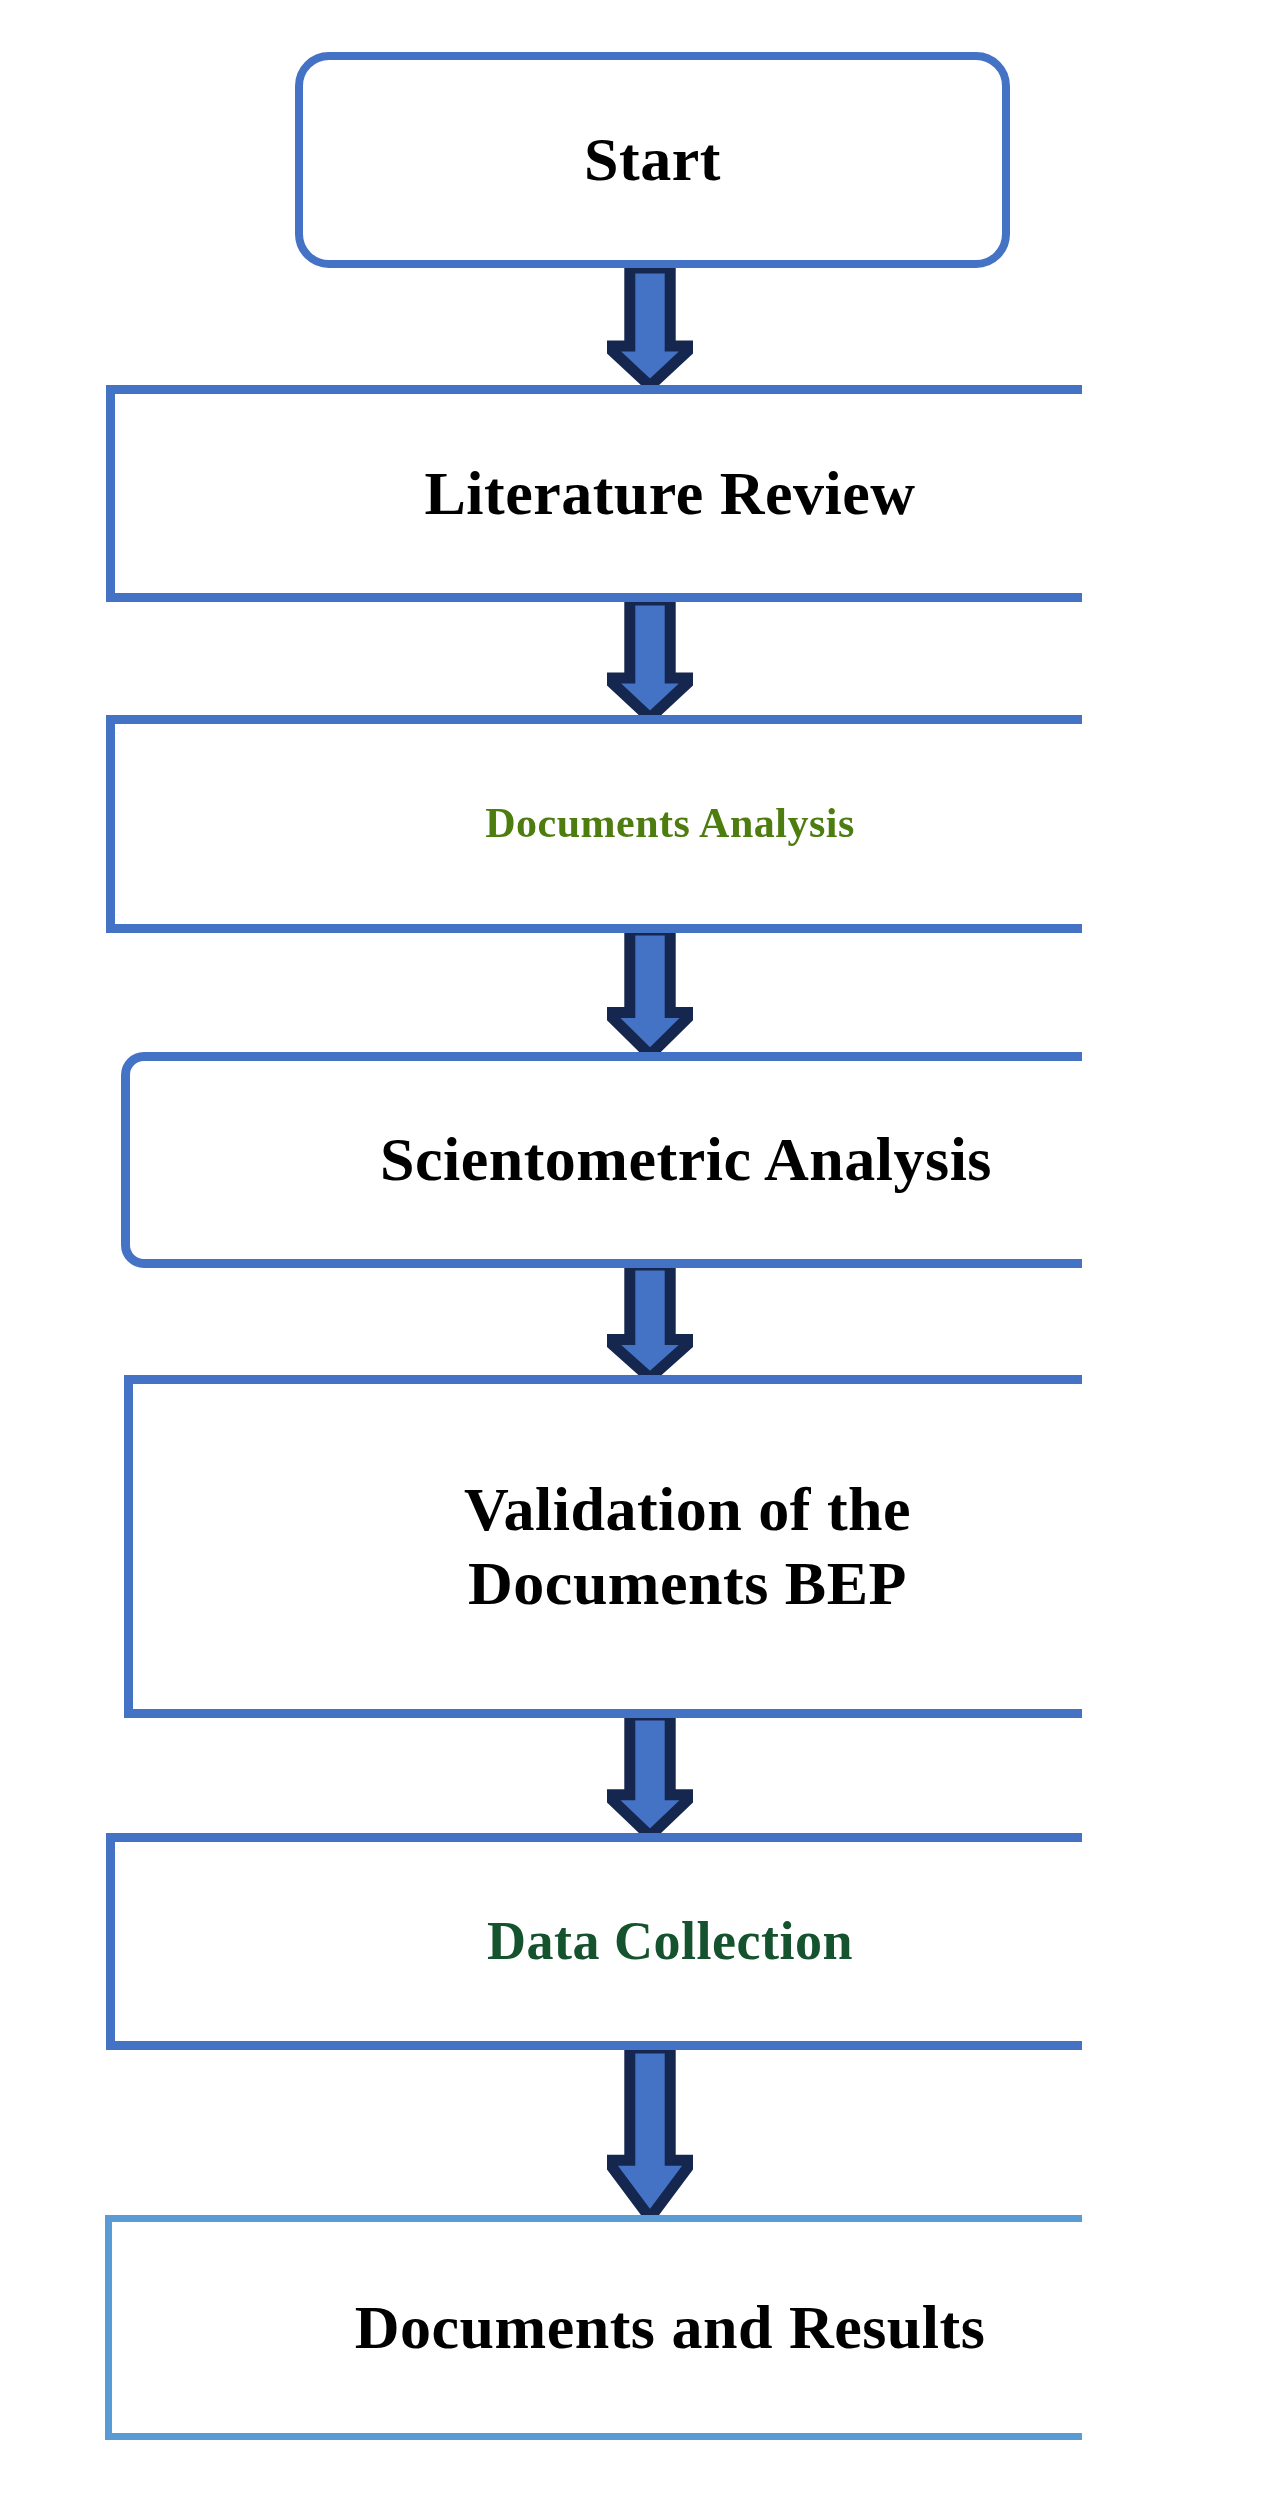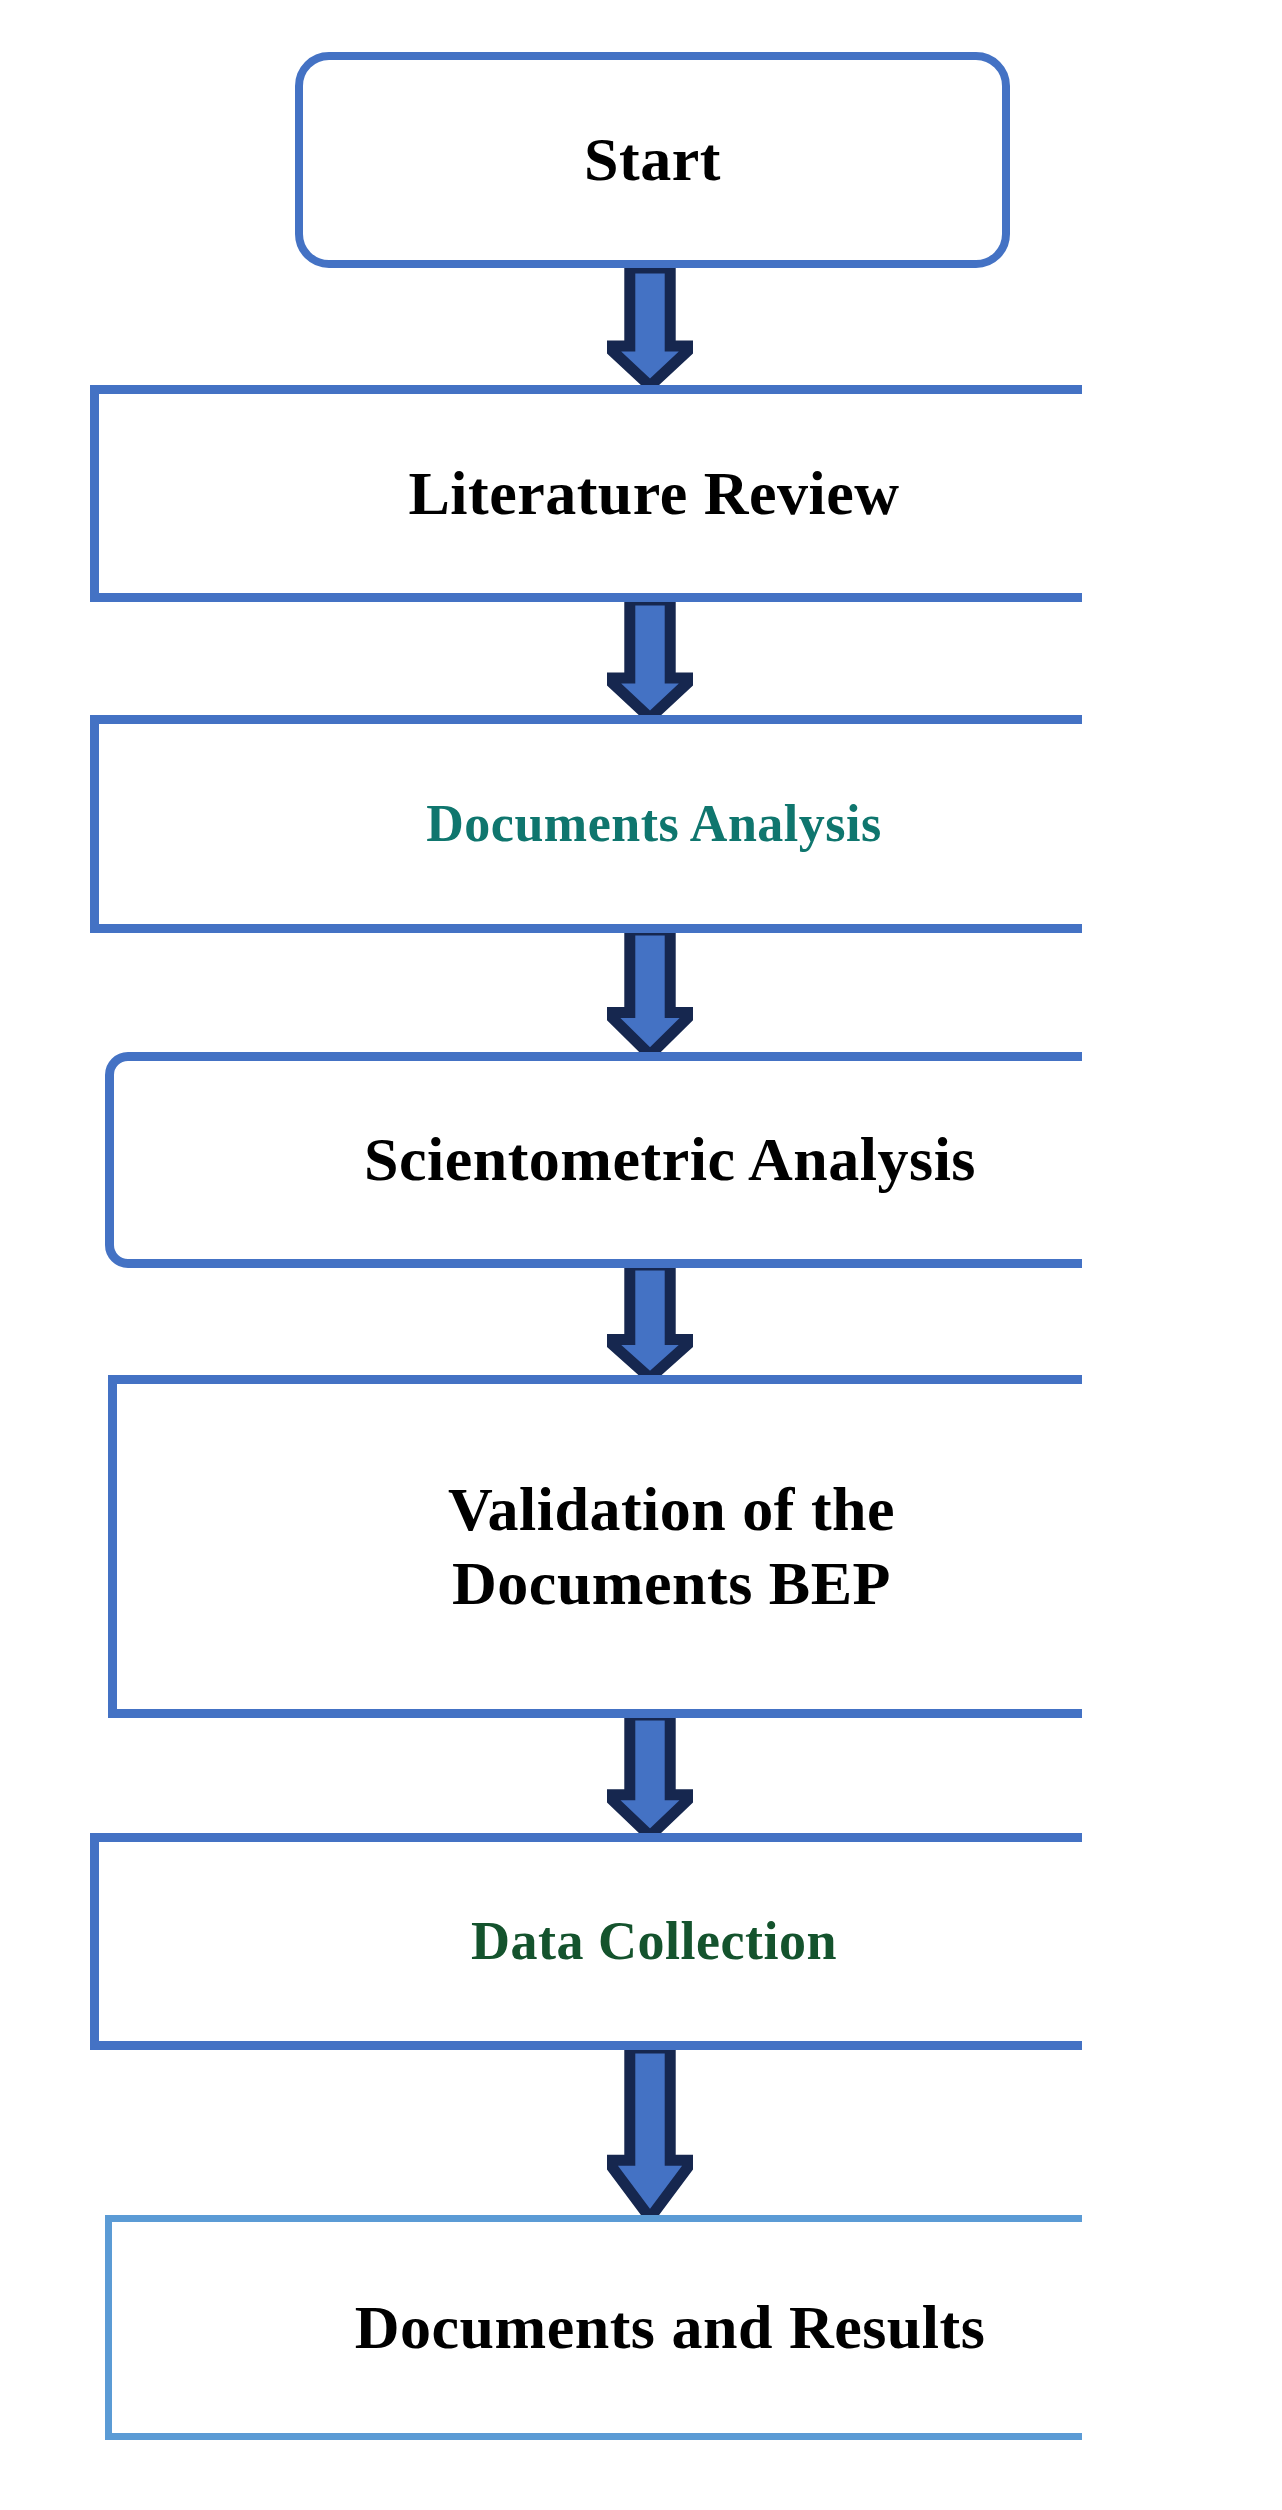--- a/index.html
+++ b/index.html
@@ -41,20 +41,21 @@
   }
 
   
   .node.terminator {
     border: 8px solid #4472C4;
     border-radius: 34px;
   }
   
   .node.process {
     border: 9px solid #4472C4;
+    margin-left: 16px;
   }
   
   .node.result {
     border: 7px solid #5B9BD5;
   }
 
   
   .connector {
     position: absolute;
   }
@@ -97,21 +98,21 @@
         <polygon points="22.790000000000003,0 63.209999999999994,0 63.209999999999994,112.2 86,112.2 43,170 0,112.2 22.790000000000003,112.2" fill="#4472C4" stroke="#16274F" stroke-width="11" stroke-linejoin="miter"></polygon>
       </svg>
     </div>
     <div class="node terminator" style="left: 295px; top: 52px; width: 715px; height: 216px; border-color: rgb(68, 114, 196);">
       <span class="node-label" style="font-size: 62px; color: rgb(0, 0, 0);">Start</span>
     </div>
     <div class="node process" style="left: 90px; top: 385px; width: 1128px; height: 217px; border-color: rgb(68, 114, 196);">
       <span class="node-label" style="font-size: 62px; color: rgb(0, 0, 0);">Literature Review</span>
     </div>
     <div class="node process" style="left: 90px; top: 715px; width: 1128px; height: 218px; border-color: rgb(68, 114, 196);">
-      <span class="node-label" style="font-size: 52px; color: #0f766e;">Documents Analysis</span>
+      <span class="node-label" style="font-size: 42px; color: #4d7c0f;">Documents Analysis</span>
     </div>
     <div class="node process" style="left: 105px; top: 1052px; width: 1130px; height: 216px; border-color: rgb(68, 114, 196); border-radius: 23px;">
       <span class="node-label" style="font-size: 62px; color: rgb(0, 0, 0);">Scientometric Analysis</span>
     </div>
     <div class="node process" style="left: 108px; top: 1375px; width: 1127px; height: 343px; border-color: rgb(68, 114, 196);">
       <span class="node-label" style="font-size: 62px; color: rgb(0, 0, 0);">Validation of the
 Documents BEP</span>
     </div>
     <div class="node process" style="left: 90px; top: 1833px; width: 1128px; height: 217px; border-color: rgb(68, 114, 196);">
       <span class="node-label" style="font-size: 54px; color: #14532d;">Data Collection</span>

